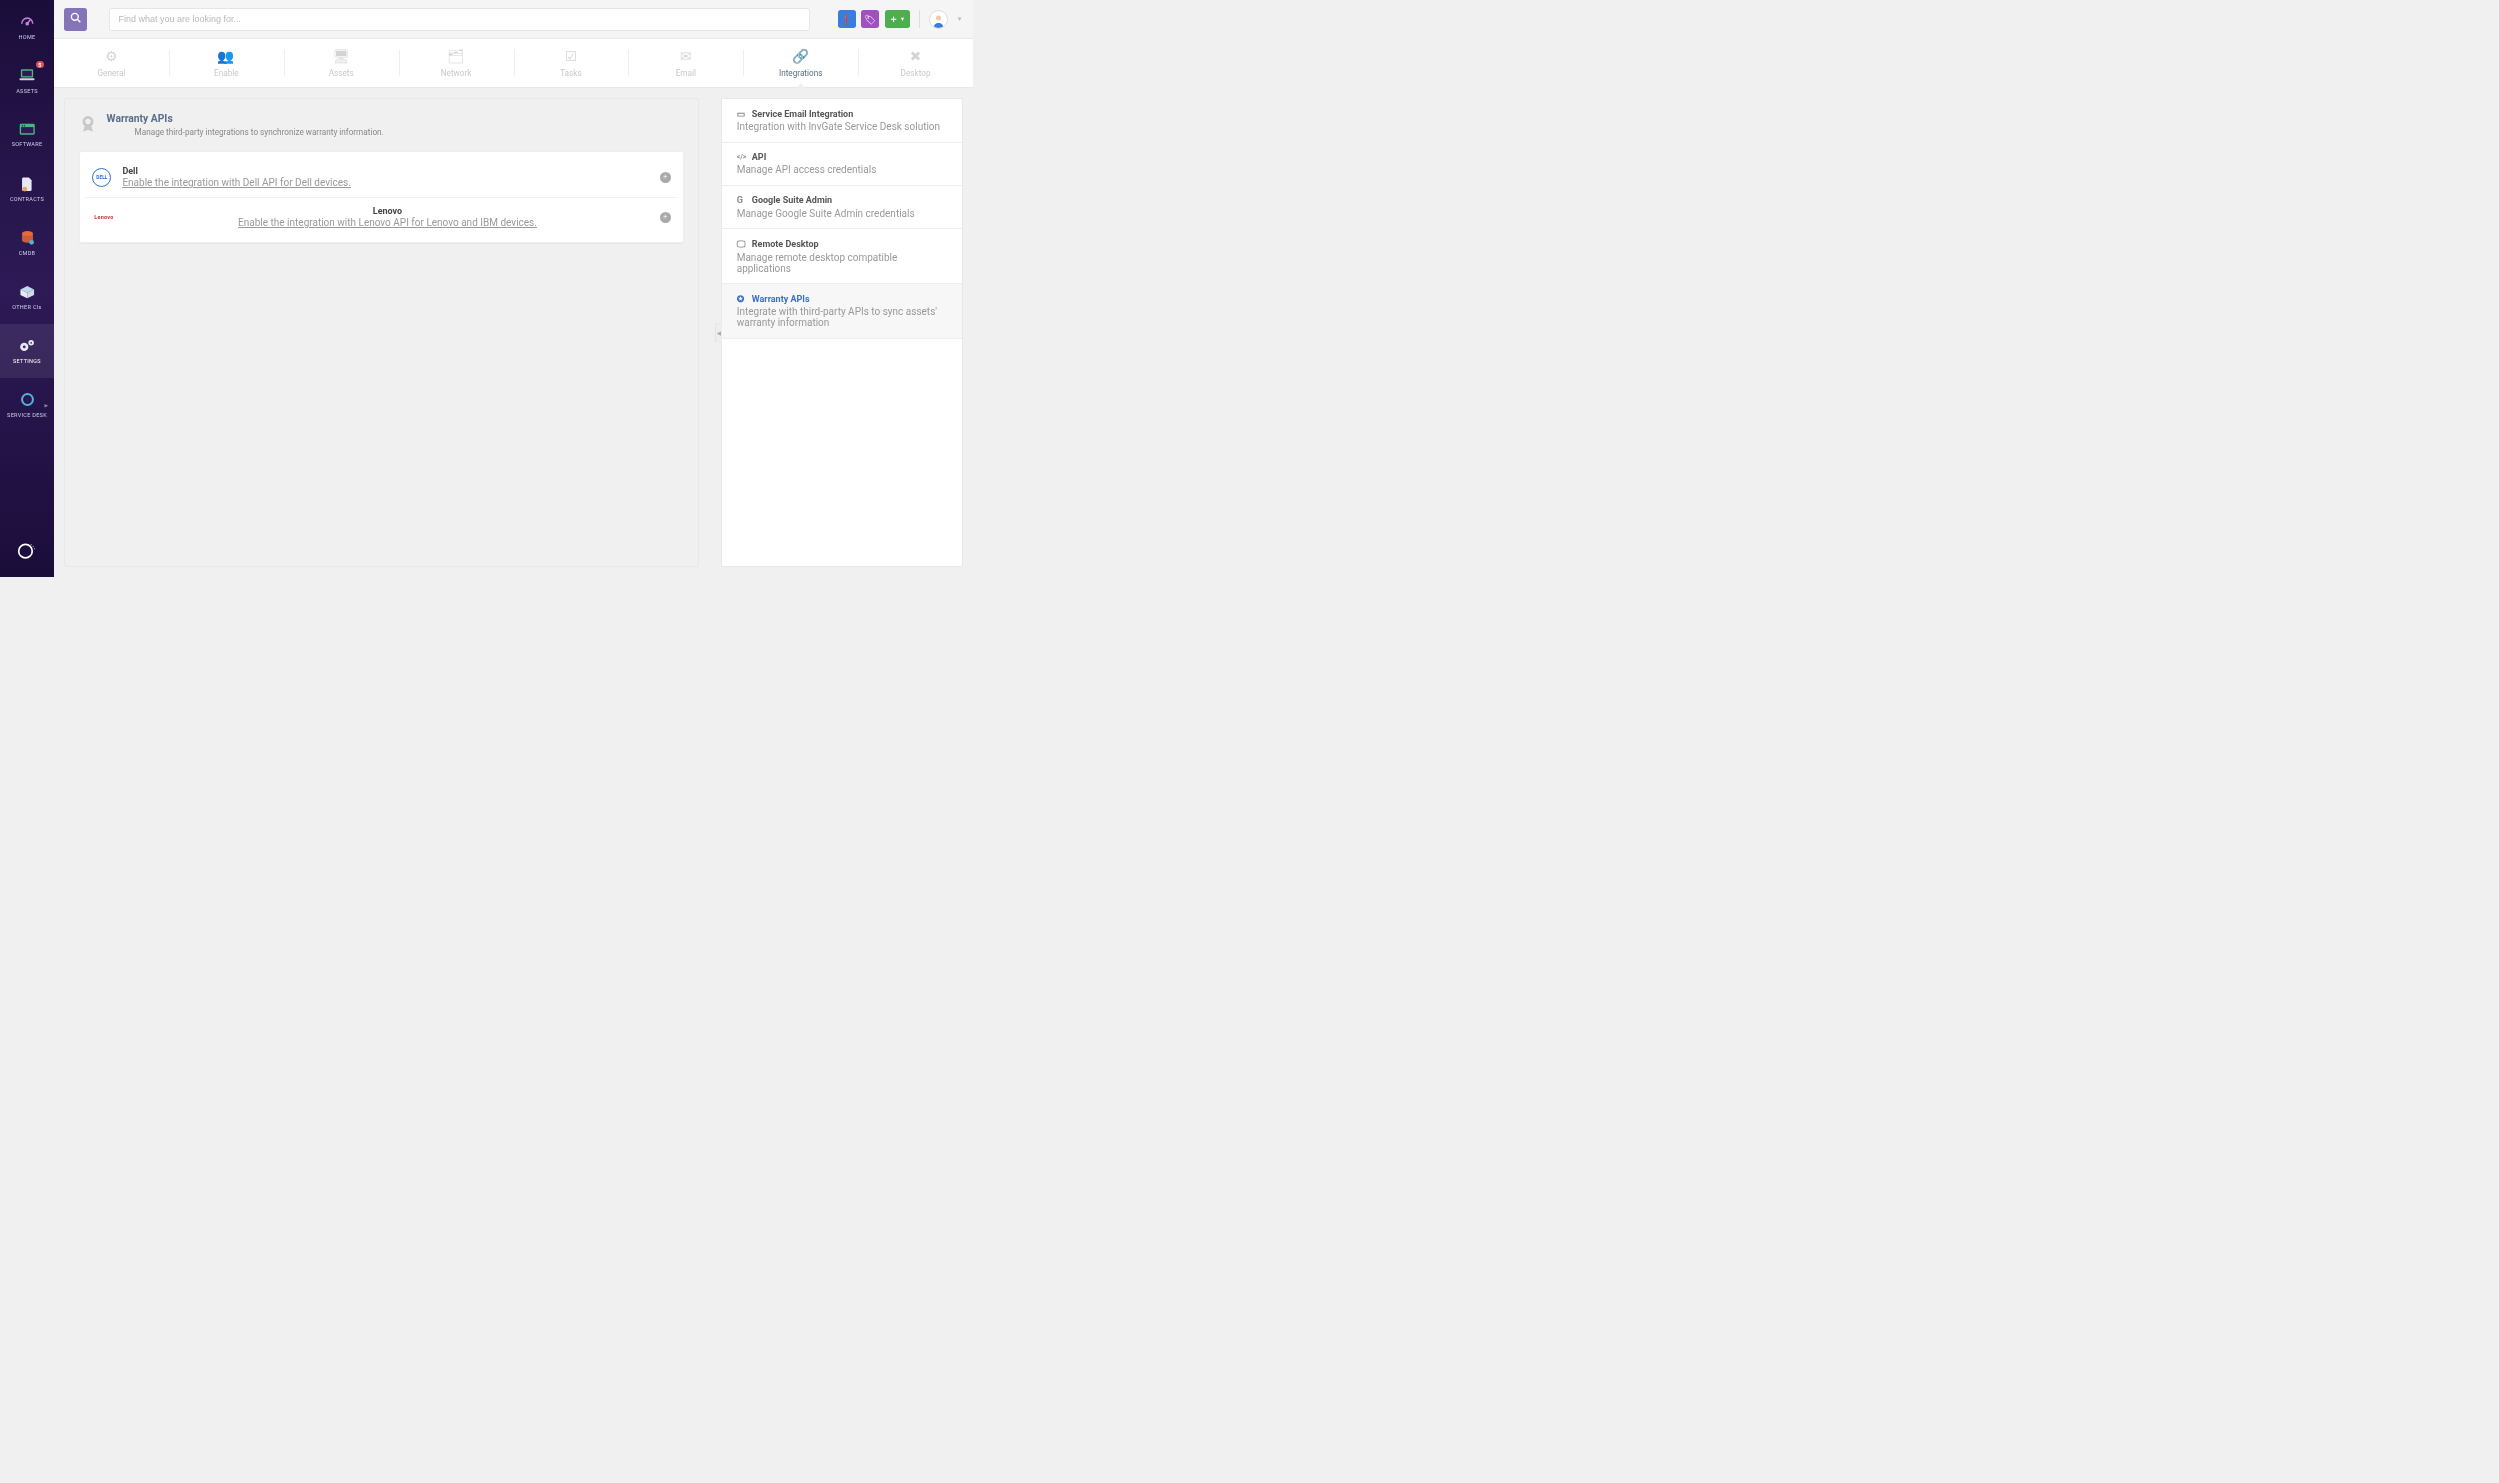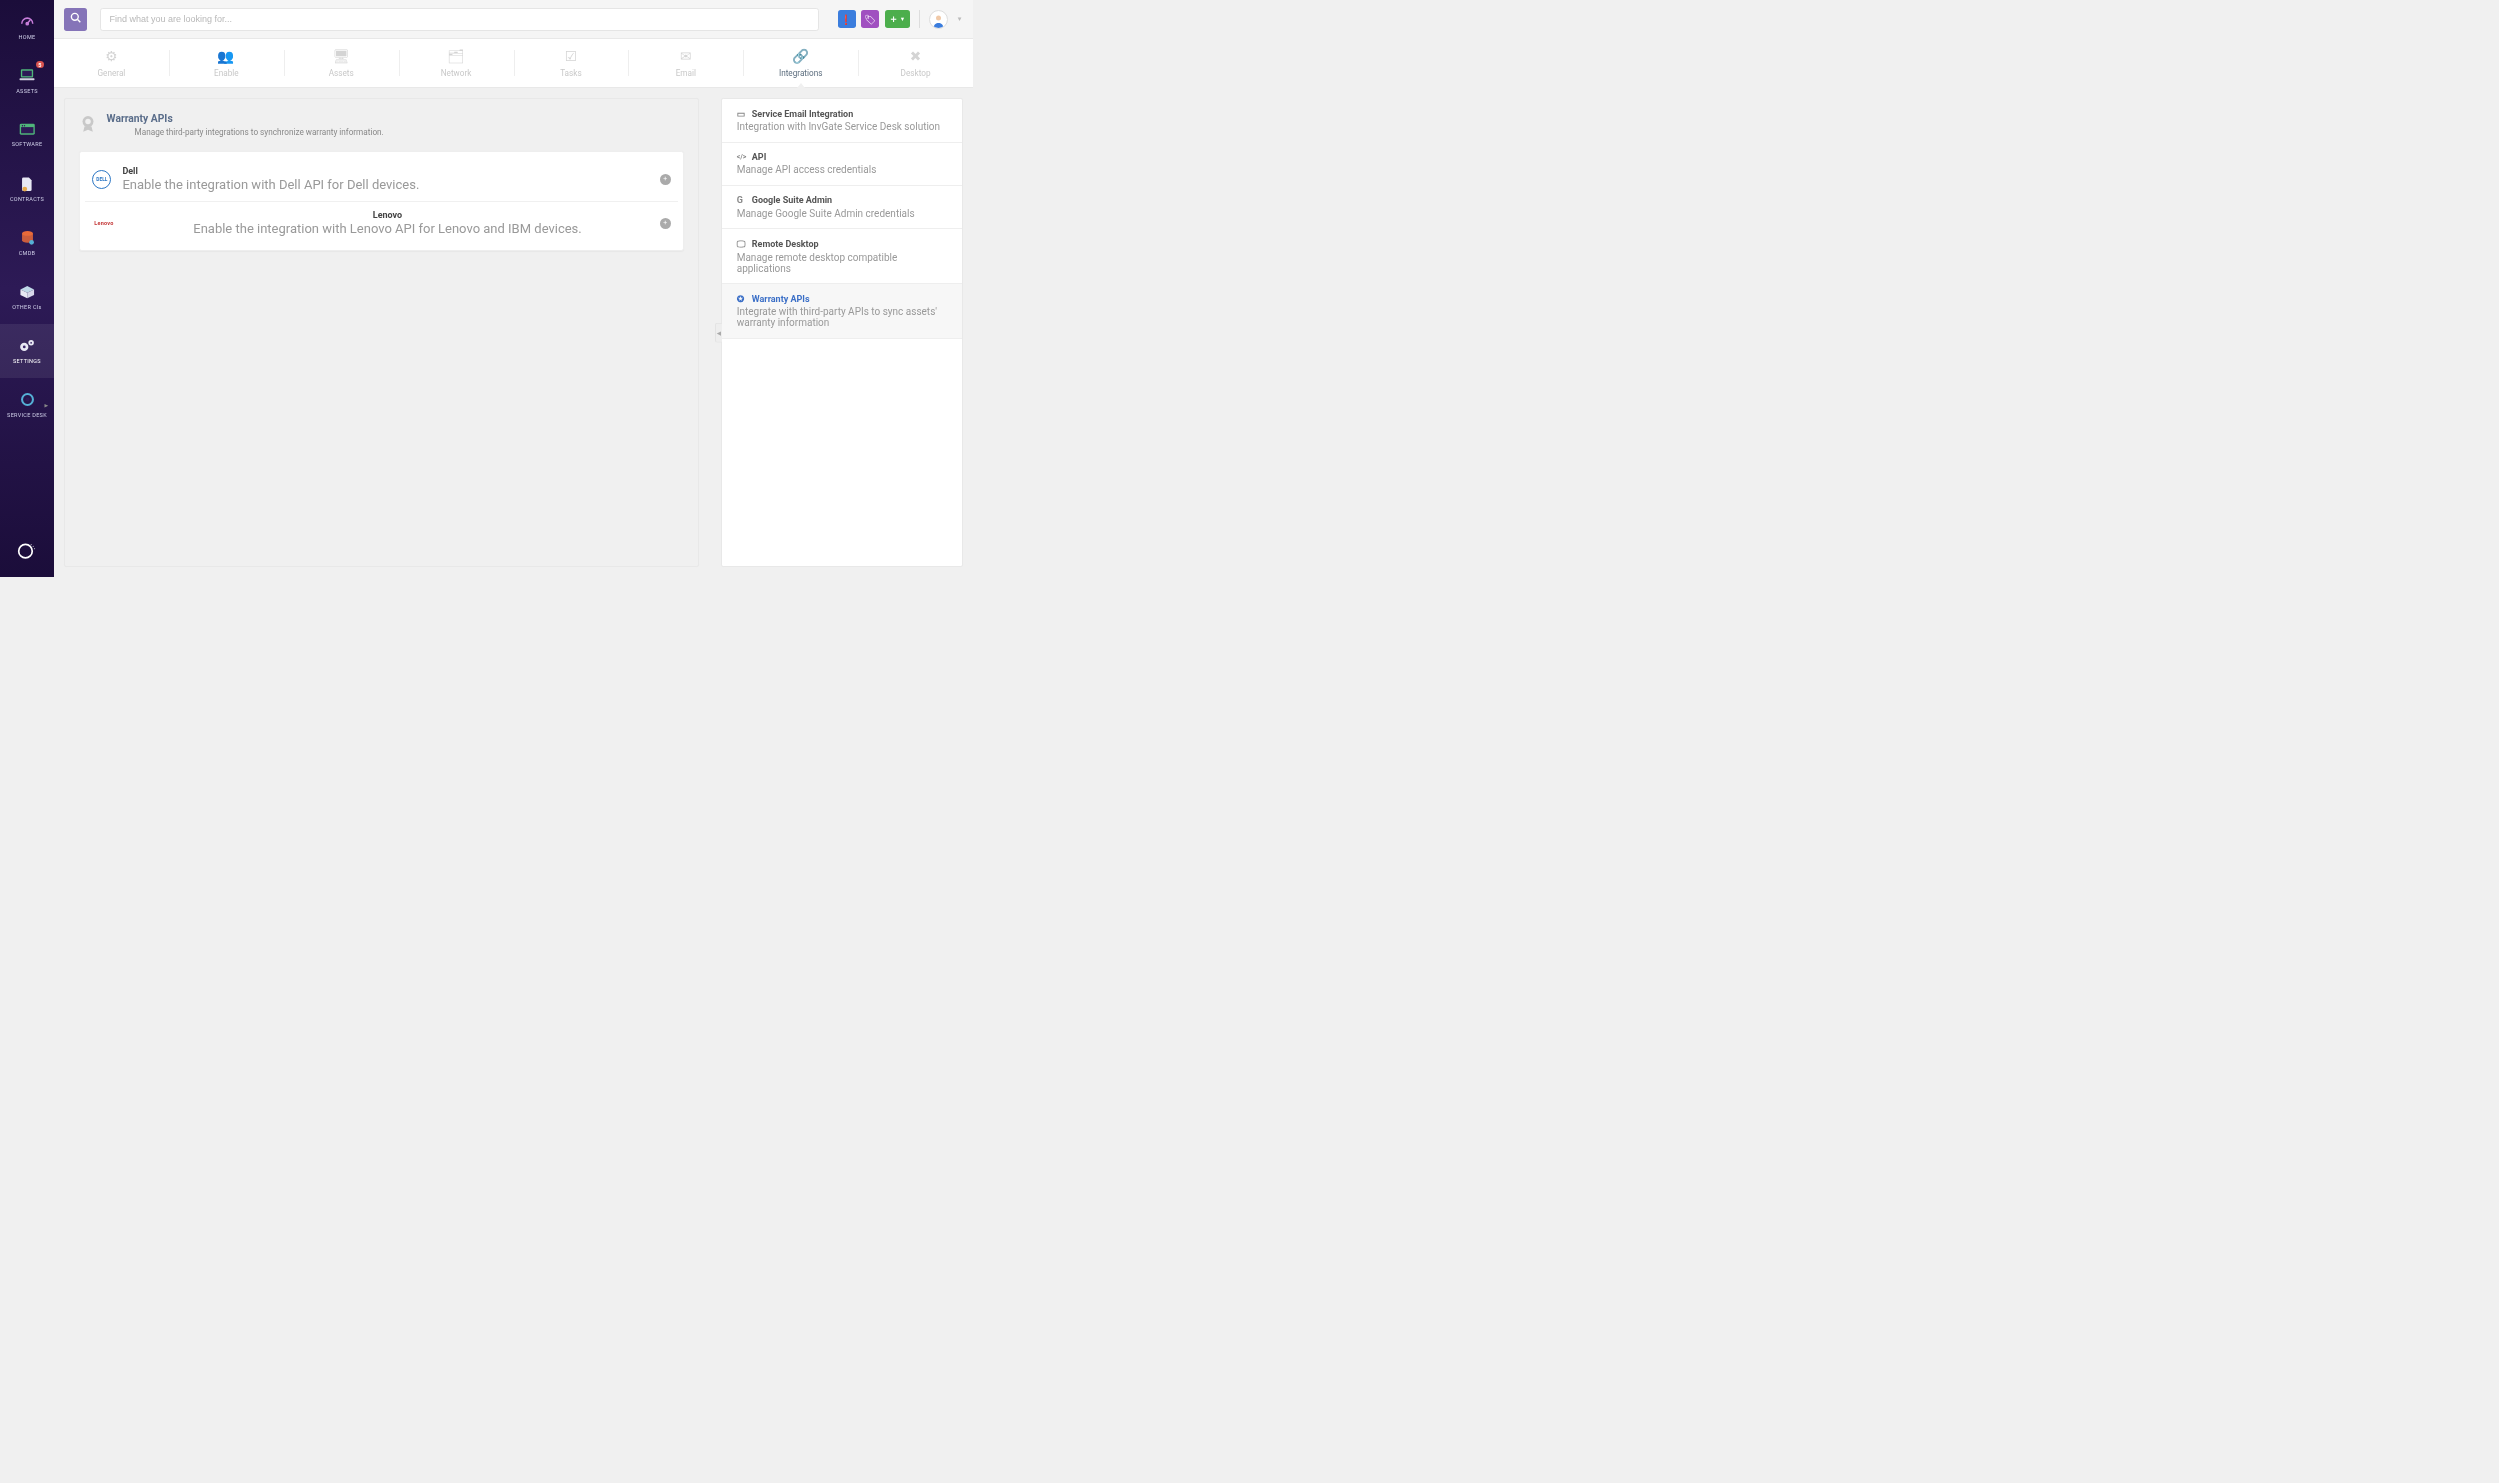--- a/index.html
+++ b/index.html
@@ -43,21 +43,21 @@
 }
 .sidebar .spacer { flex: 1; }
 .sidebar .logo { height: 54px; display:flex; align-items:center; justify-content:center; }
 
 
 .main { flex: 1; display: flex; flex-direction: column; background:#fff; }
 
 
 .topbar {
   height: 39px; background:#f5f5f5; display:flex; align-items:center;
-  padding: 6.9px 10.3px; gap: 13px; border-bottom:0.7px solid #e8e8e8;
+  padding: 6.9px 10.3px; gap: 22px; border-bottom:0.7px solid #e8e8e8;
 }
 .search-btn {
   width: 23px; height: 23px; background:#8574b8; border-radius:2.7px;
   display:flex; align-items:center; justify-content:center; color:#fff;
 }
 .search-input {
   flex:1; height:23px; border:0.7px solid #e5e5e5; border-radius:2.7px;
   background:#fff; padding:0 8.2px; font-size:9px; color:#888;
   outline:none;
 }
@@ -123,21 +123,21 @@
 }
 .card-row + .card-row { border-top:0.7px solid #f0f0f0;text-align:center; }
 .card-logo {
   width:19px; height:19px; border-radius:50%; display:flex;
   align-items:center; justify-content:center; flex-shrink:0;
 }
 .card-logo.dell { border:1.4px solid #2b76c4; color:#2b76c4; font-size:4.8px; font-weight:700;}
 .card-logo.lenovo { color:#c43838; font-size:5.5px; font-weight:700; letter-spacing:0.2px; width:23px; border-radius:0;}
 .card-body { flex:1; }
 .card-body .tt { font-size:9px; font-weight:700; color:#444; margin-bottom:1.4px;}
-.card-body .dd { font-size:13px; color:#999; }
+.card-body .dd { font-size:10px; color:#999;text-decoration:underline; }
 .card-plus {
   width:11px; height:11px; border-radius:50%; background:#aaa; color:#fff;
   font-size:6.9px; display:flex; align-items:center; justify-content:center;
 }
 
 
 .panel-right {
   width:242px; background:#fff; border:0.7px solid #e8e8e8;
   border-radius:2.1px; display:flex; flex-direction:column; position:relative;
 }

